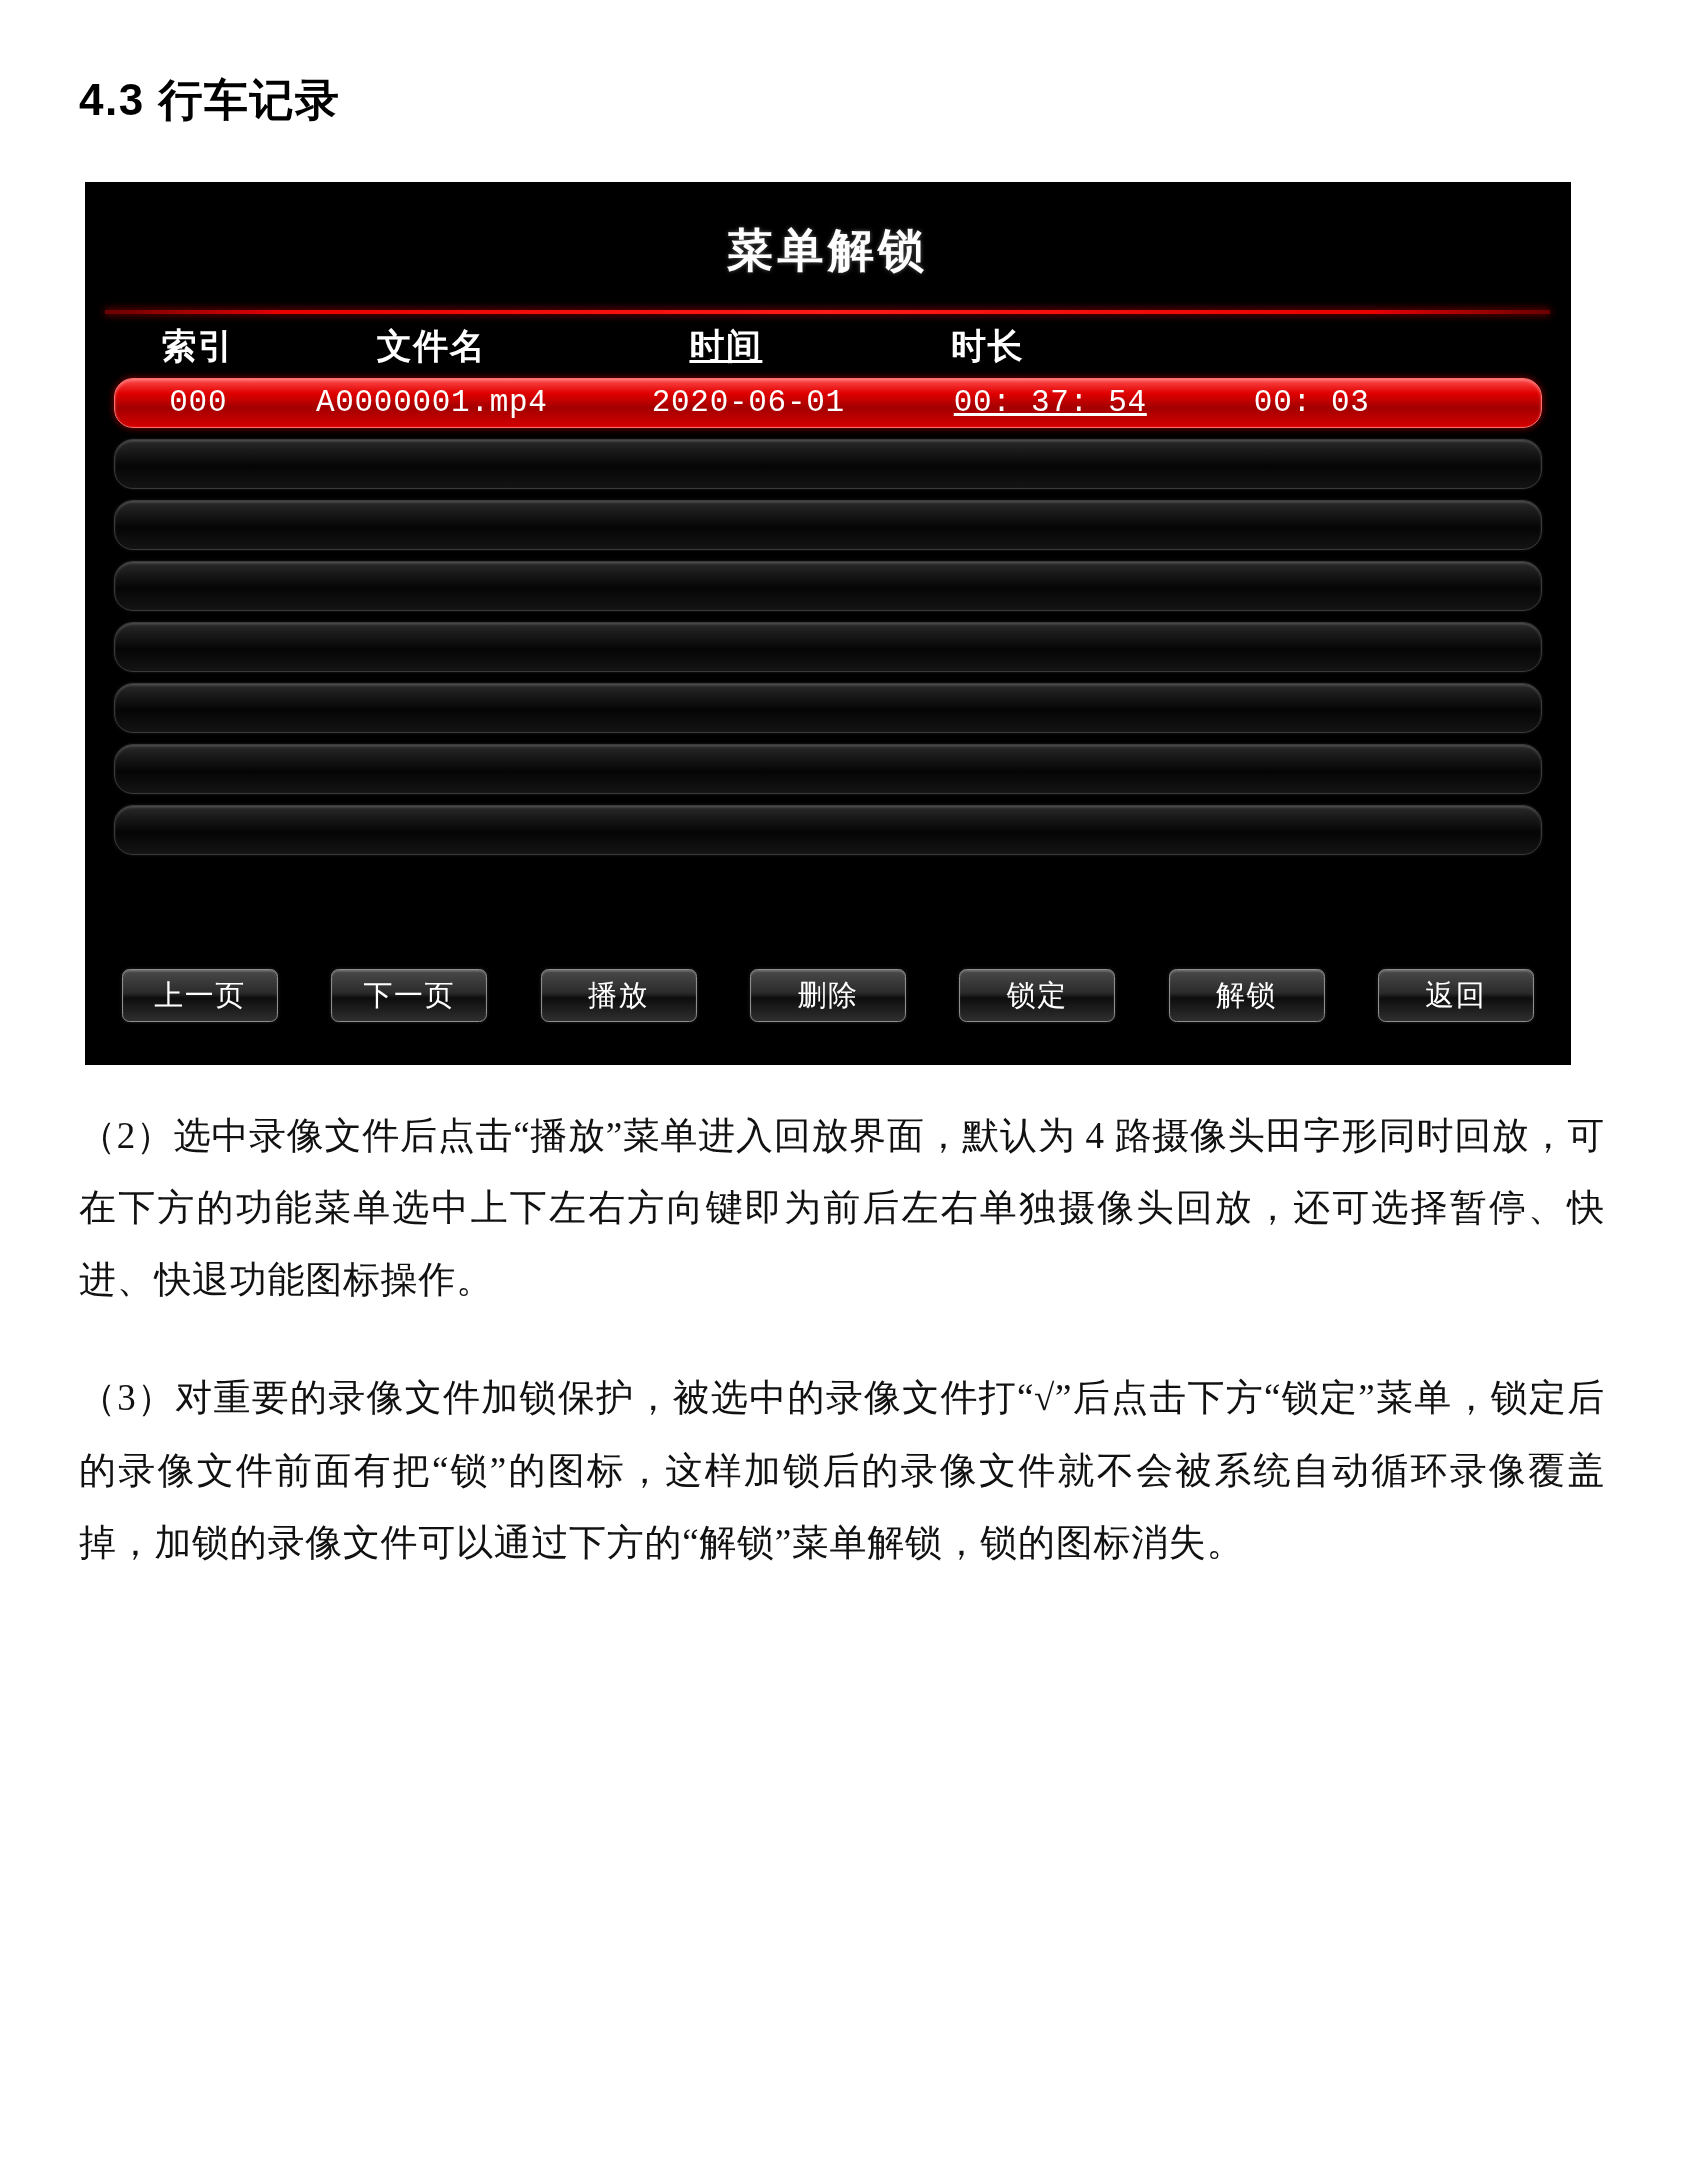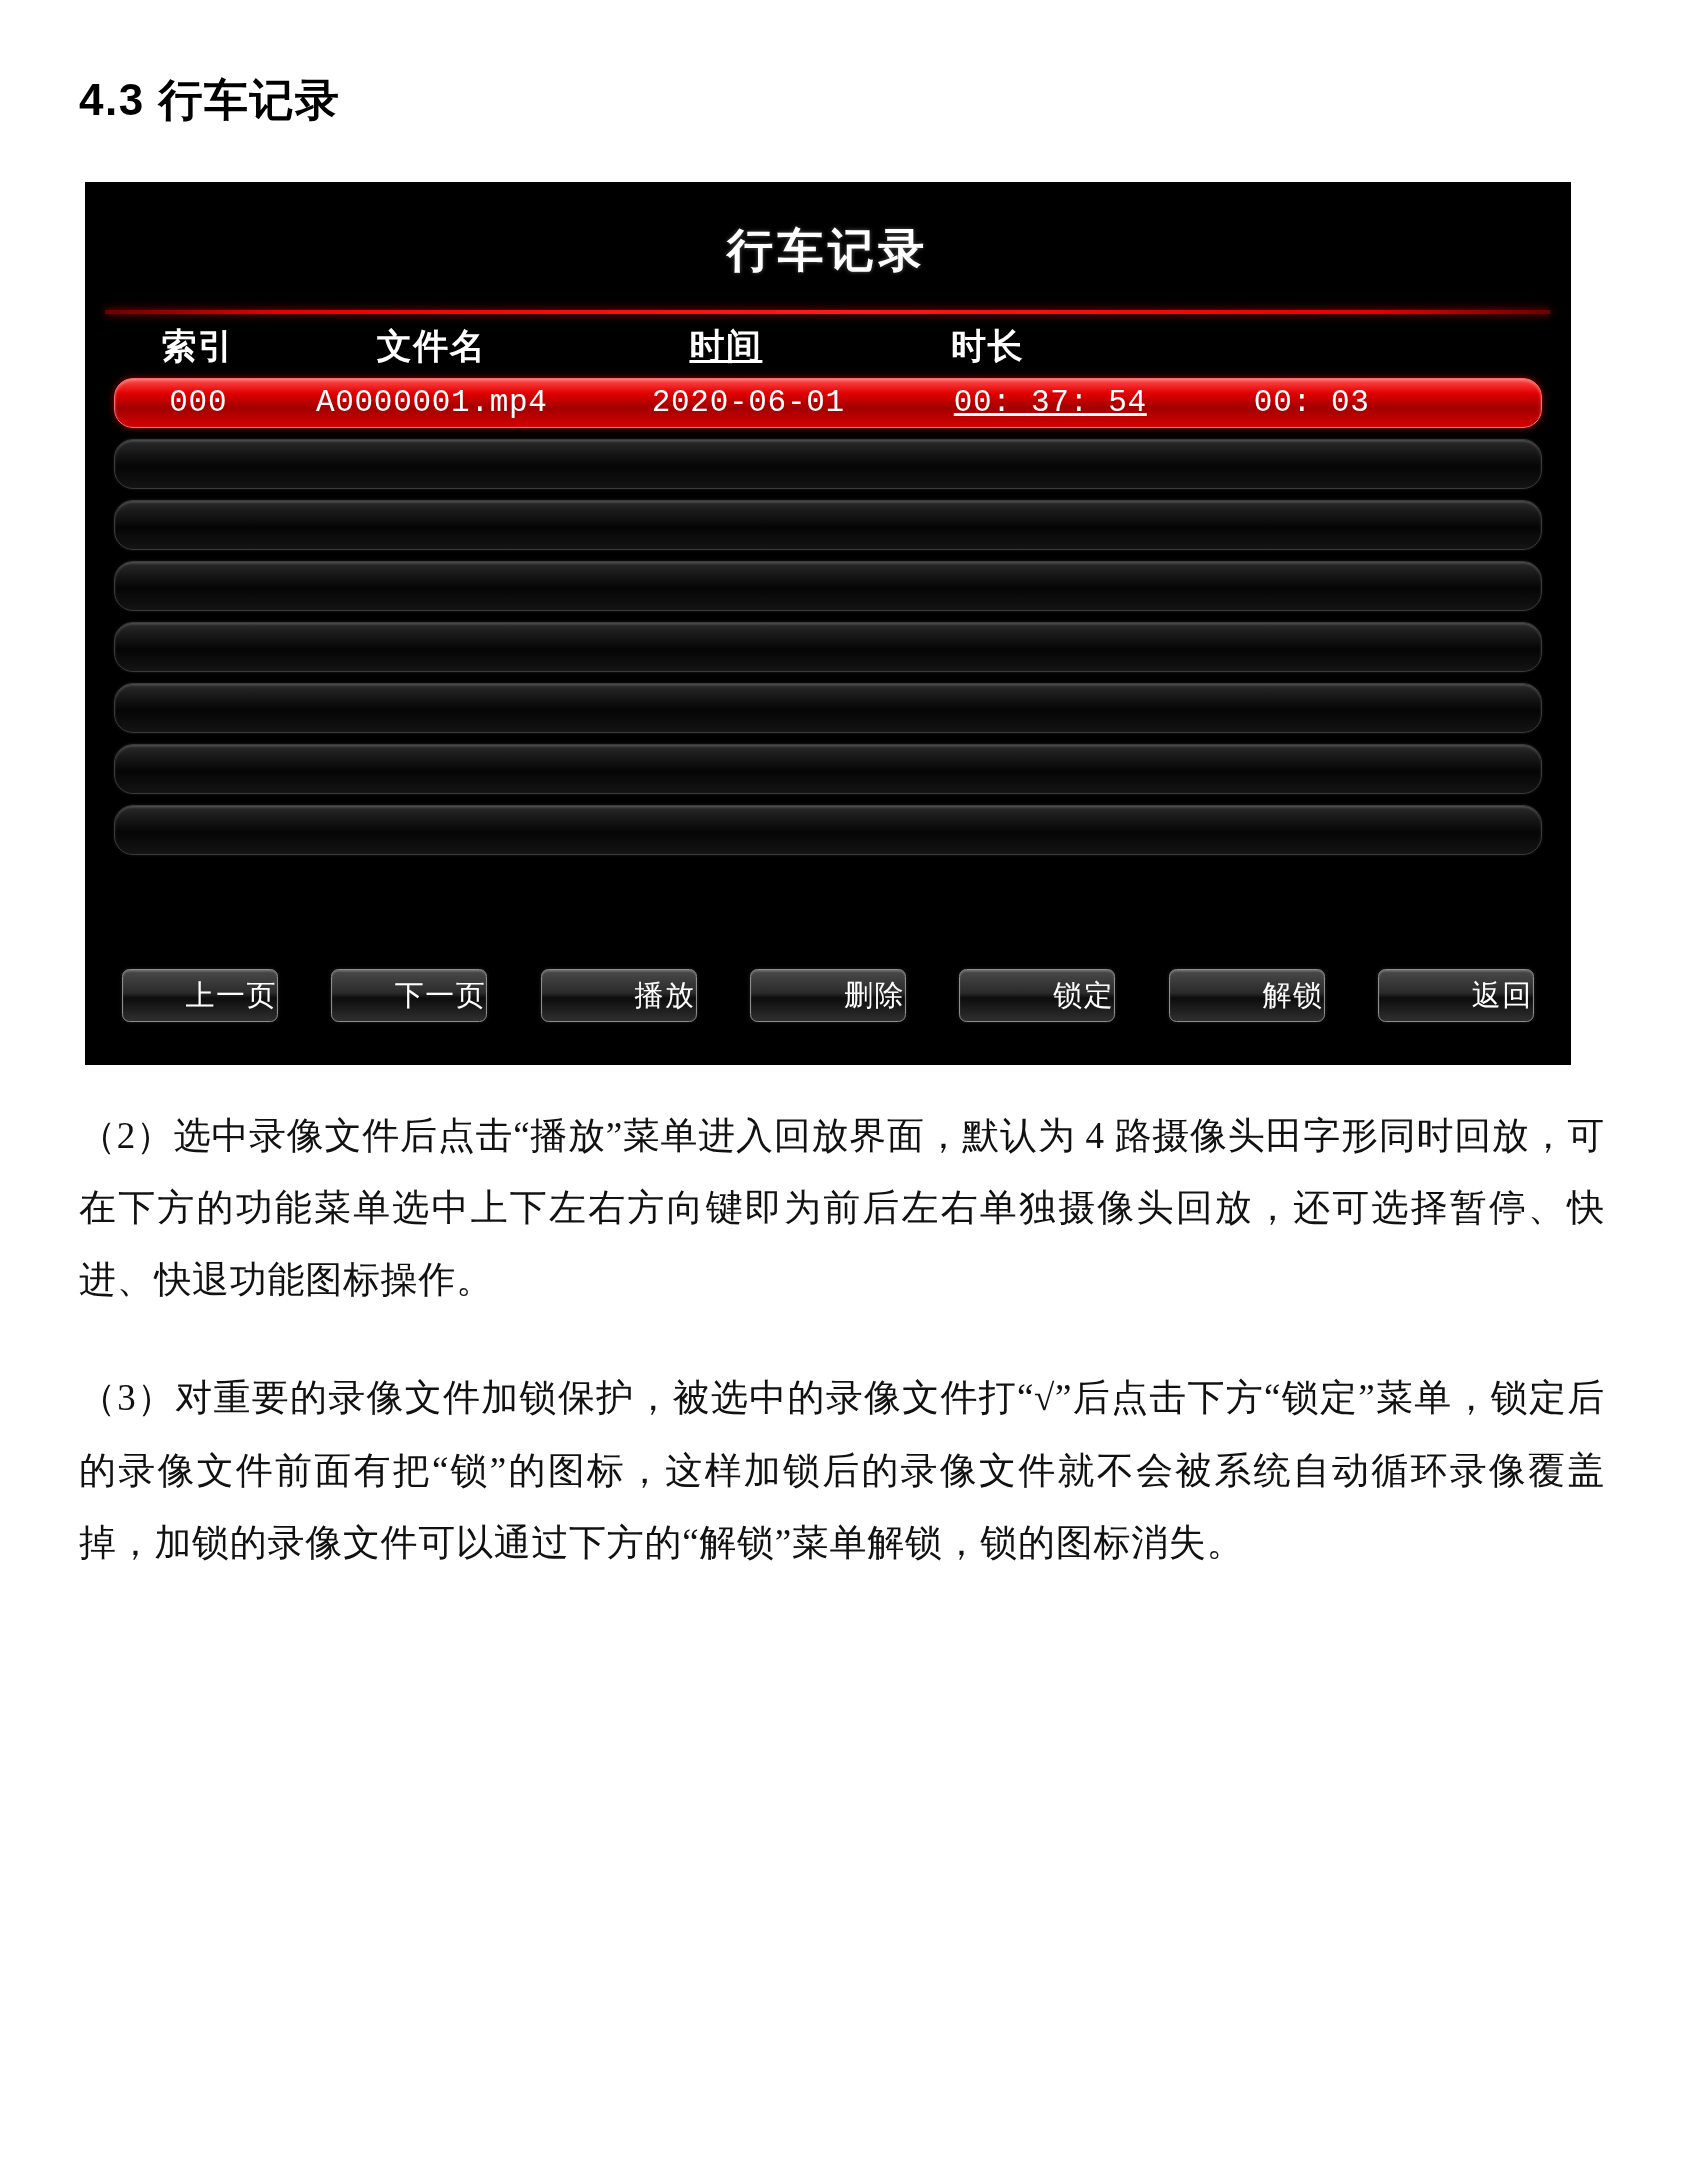--- a/index.html
+++ b/index.html
@@ -102,21 +102,21 @@
     bottom: 43px;
     display: flex;
     justify-content: space-between;
     padding: 0 37px;
     box-sizing: border-box;
   }
   .scr-btn {
     width: 156px;
     height: 53px;
     line-height: 50px;
-    text-align: right;
+    text-align: center;
     color: #ffffff;
     font-family: "Liberation Sans", "DejaVu Sans", sans-serif;
     font-size: 29px;
     letter-spacing: 1.5px;
     border-radius: 7.4px;
     border: 1.5px solid #8d8d8d;
     background: linear-gradient(to bottom, #4a4a4a 0%, #2a2a2a 45%, #0d0d0d 55%, #2f2f2f 100%);
     box-shadow: inset 0 1.5px 1.5px rgba(255,255,255,.22), 0 0 3.7px rgba(150,150,150,.25);
     box-sizing: border-box;
   }
@@ -135,21 +135,21 @@
 </style>
 </head>
 <body>
 
 <div class="page">
 
   <h1 class="doc-heading">4.3 行车记录</h1>
 
   <div class="device-screen">
 
-    <div class="screen-title">行车记录</div>
+    <div class="screen-title">菜单解锁</div>
 
     <div class="red-rule"></div>
 
     <div class="col-headers">
       <div class="c-index">索引</div>
       <div class="c-name">文件名</div>
       <div class="c-time">时间</div>
       <div class="c-dur">时长</div>
     </div>
 

